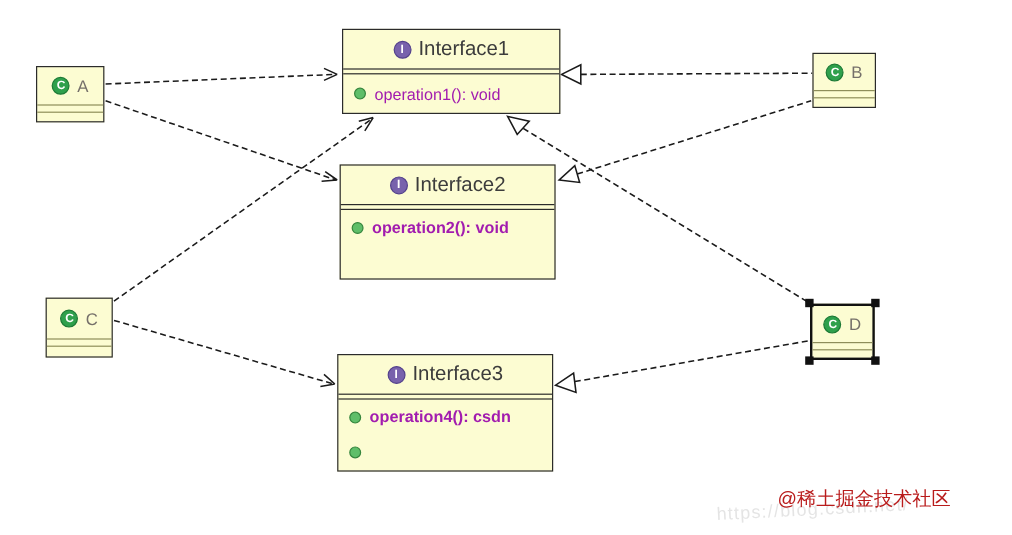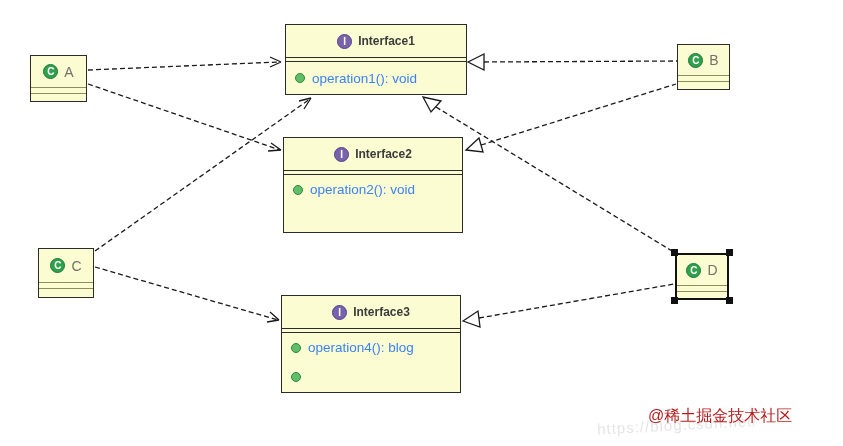--- a/index.html
+++ b/index.html
@@ -11,27 +11,27 @@
 
   
   .uml-box{
     position:absolute;box-sizing:border-box;background:#FCFCD2;
     border:1.4px solid #2b2b2b;
   }
   .ititle{
     display:flex;align-items:center;justify-content:center;gap:6px;
     height:32px;border-bottom:1px solid #2b2b2b;
   }
-  .iname{font-size:12px;font-weight:700;color:#3c3c3c;}
+  .iname{font-size:17px;font-weight:400;color:#3c3c3c;}
   .isep{height:3px;border-bottom:1px solid #2b2b2b;}
   .member{
     display:flex;align-items:center;gap:7px;padding:0 9px;
-    font-size:13.5px;color:#3b82f6;white-space:nowrap;
-  }
-  .member.h32{height:32px;} .member.h29{height:29px;}
+    font-size:13.5px;color:#a21caf;white-space:nowrap;
+  }
+  .member.h32{height:32px;} .member.h29{height:29px;font-weight:bold;}
 
   .badge{
     display:inline-flex;align-items:center;justify-content:center;
     width:15px;height:15px;border-radius:50%;
     color:#fff;font-size:10px;font-weight:bold;flex:0 0 auto;
   }
   .badge-i{background:#7862AC;border:1px solid #53418c;box-sizing:border-box;}
   .badge-c{background:#2fa04c;border:1px solid #1d7a36;box-sizing:border-box;}
   .op-dot{
     width:10px;height:10px;border-radius:50%;flex:0 0 auto;
@@ -139,21 +139,21 @@
   </div>
 
   <div class="uml-box" style="left:281px;top:295px;width:180px;height:98px">
     <div class="ititle">
       <span class="badge badge-i">I</span>
       <span class="iname">Interface3</span>
     </div>
     <div class="isep"></div>
     <div class="member h29">
       <span class="op-dot"></span>
-      <span>operation4(): blog</span>
+      <span>operation4(): csdn</span>
     </div>
     <div class="member h29">
       <span class="op-dot"></span>
     </div>
   </div>
 
   <div class="uml-box" style="left:30px;top:55px;width:57px;height:47px">
     <div class="ctitle" style="height:31px">
       <span class="badge badge-c">C</span>
       <span class="cname">A</span>

